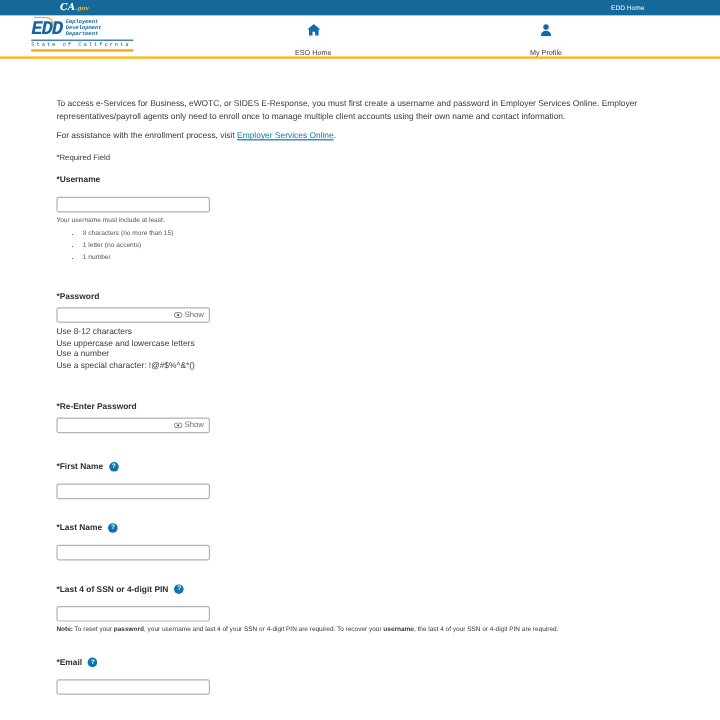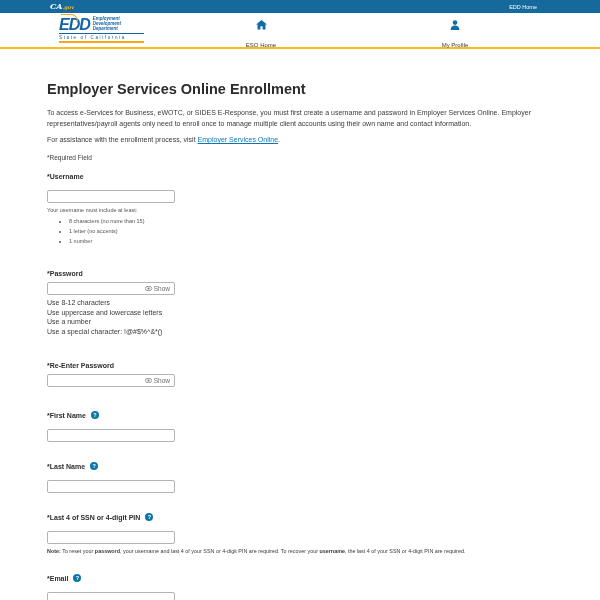--- a/index.html
+++ b/index.html
@@ -10,21 +10,21 @@
   .topbar { height:13px; background:#156A9B; display:flex; align-items:center;
     justify-content:space-between; padding:0 63px 0 50px; }
   .cagov { font-family:"DejaVu Serif", serif; font-style:italic; color:#fff;
     font-size:8px; font-weight:bold; line-height:13px; }
   .cagov .gov { font-size:5px; color:#FDB81E; }
   .topbar-link { color:#fff; font-size:5.5px; text-decoration:none; }
 
   
   .header { position:relative; height:36px; background:#fff;
     border-bottom:2.5px solid #FDB81E; }
-  .edd-logo { position:absolute; left:59px; top:3px; width:85px; }
+  .edd-logo { position:absolute; left:26px; top:3px; width:85px;font-family:Liberation Mono, monospace; }
   .edd-row { display:flex; align-items:flex-end; }
   .edd-word { font-size:16px; font-weight:bold; font-style:italic;
     color:#1464A5; line-height:15px; letter-spacing:-1px; position:relative; }
   .edd-word::before { content:""; position:absolute; left:2px; top:-3px;
     width:16px; height:6px; border:1.3px solid #F9A51A; border-bottom:none;
     border-left:none; border-radius:0 8px 0 0; }
   .edd-dept { margin-left:3px; font-size:4.5px; line-height:5.2px;
     font-weight:bold; font-style:italic; color:#1464A5; }
   .edd-tagline { margin-top:1px; font-size:4.6px; letter-spacing:1.6px;
     color:#1464A5; border-bottom:2px solid #F9A51A; padding-bottom:1.5px;
@@ -101,21 +101,20 @@
   <a class="nav-item nav-profile">
     <svg width="10" height="10" viewBox="0 0 10 10">
       <circle cx="5" cy="2.6" r="2.3" fill="#0D6DA8"></circle>
       <path d="M0.7 10 C0.7 6.8 3 5.6 5 5.6 C7 5.6 9.3 6.8 9.3 10 Z" fill="#0D6DA8"></path>
     </svg>
     <span class="nav-label">My Profile</span>
   </a>
 </div>
 
 <main>
-  <h1>Employer Services Online Enrollment</h1>
 
   <p class="intro">To access e-Services for Business, eWOTC, or SIDES E-Response, you must first create a username and password in Employer Services Online. Employer representatives/payroll agents only need to enroll once to manage multiple client accounts using their own name and contact information.</p>
 
   <p class="assist"><span>For assistance with the enrollment process, visit </span><a class="text-link">Employer Services Online</a><span>.</span></p>
 
   <div class="required">*Required Field</div>
 
   <div class="form-group mb26">
     <div class="field-label">*Username</div>
     <input class="text-input" type="text" value="" style="">

